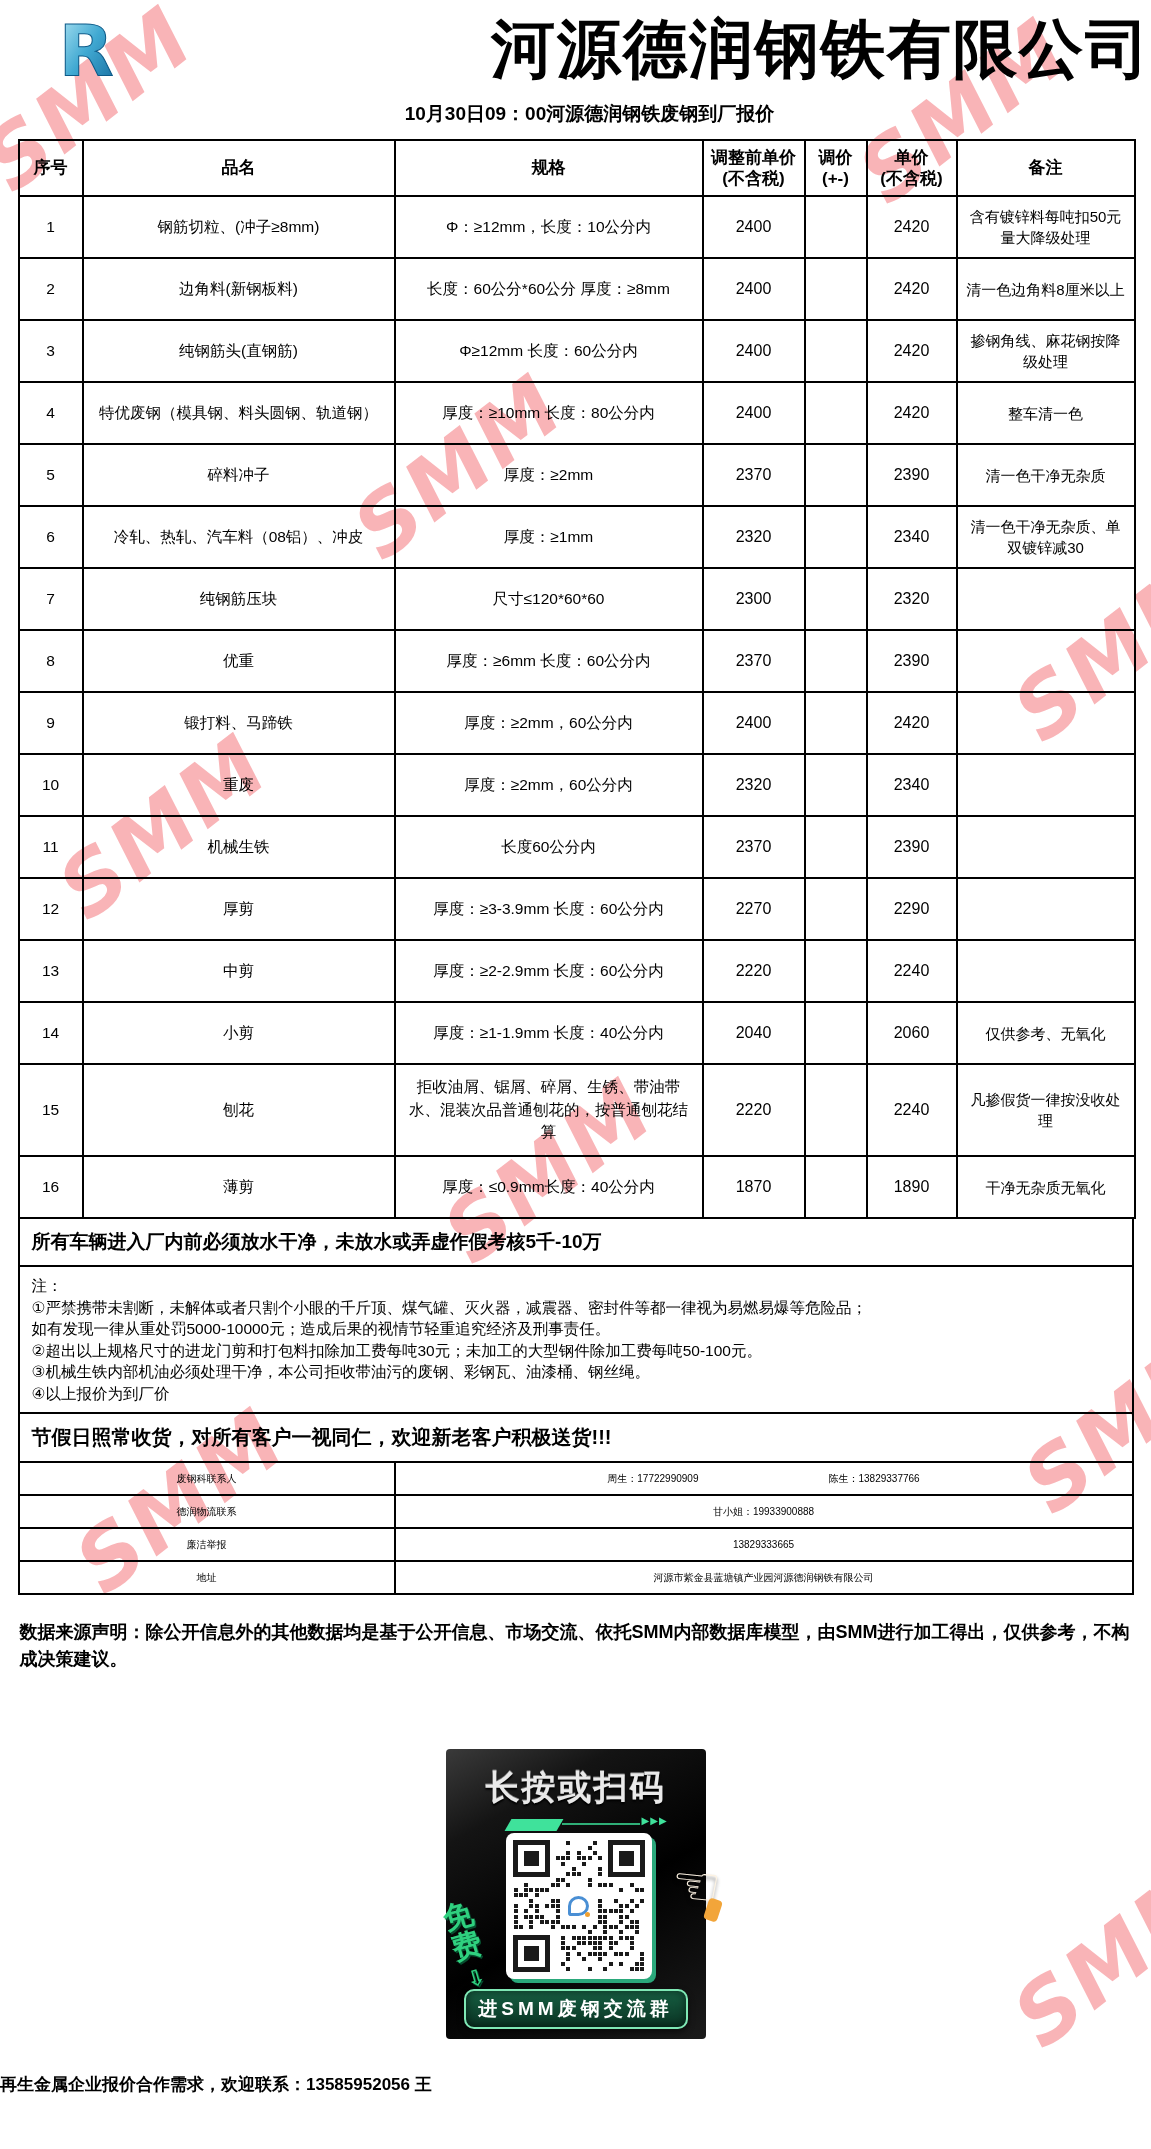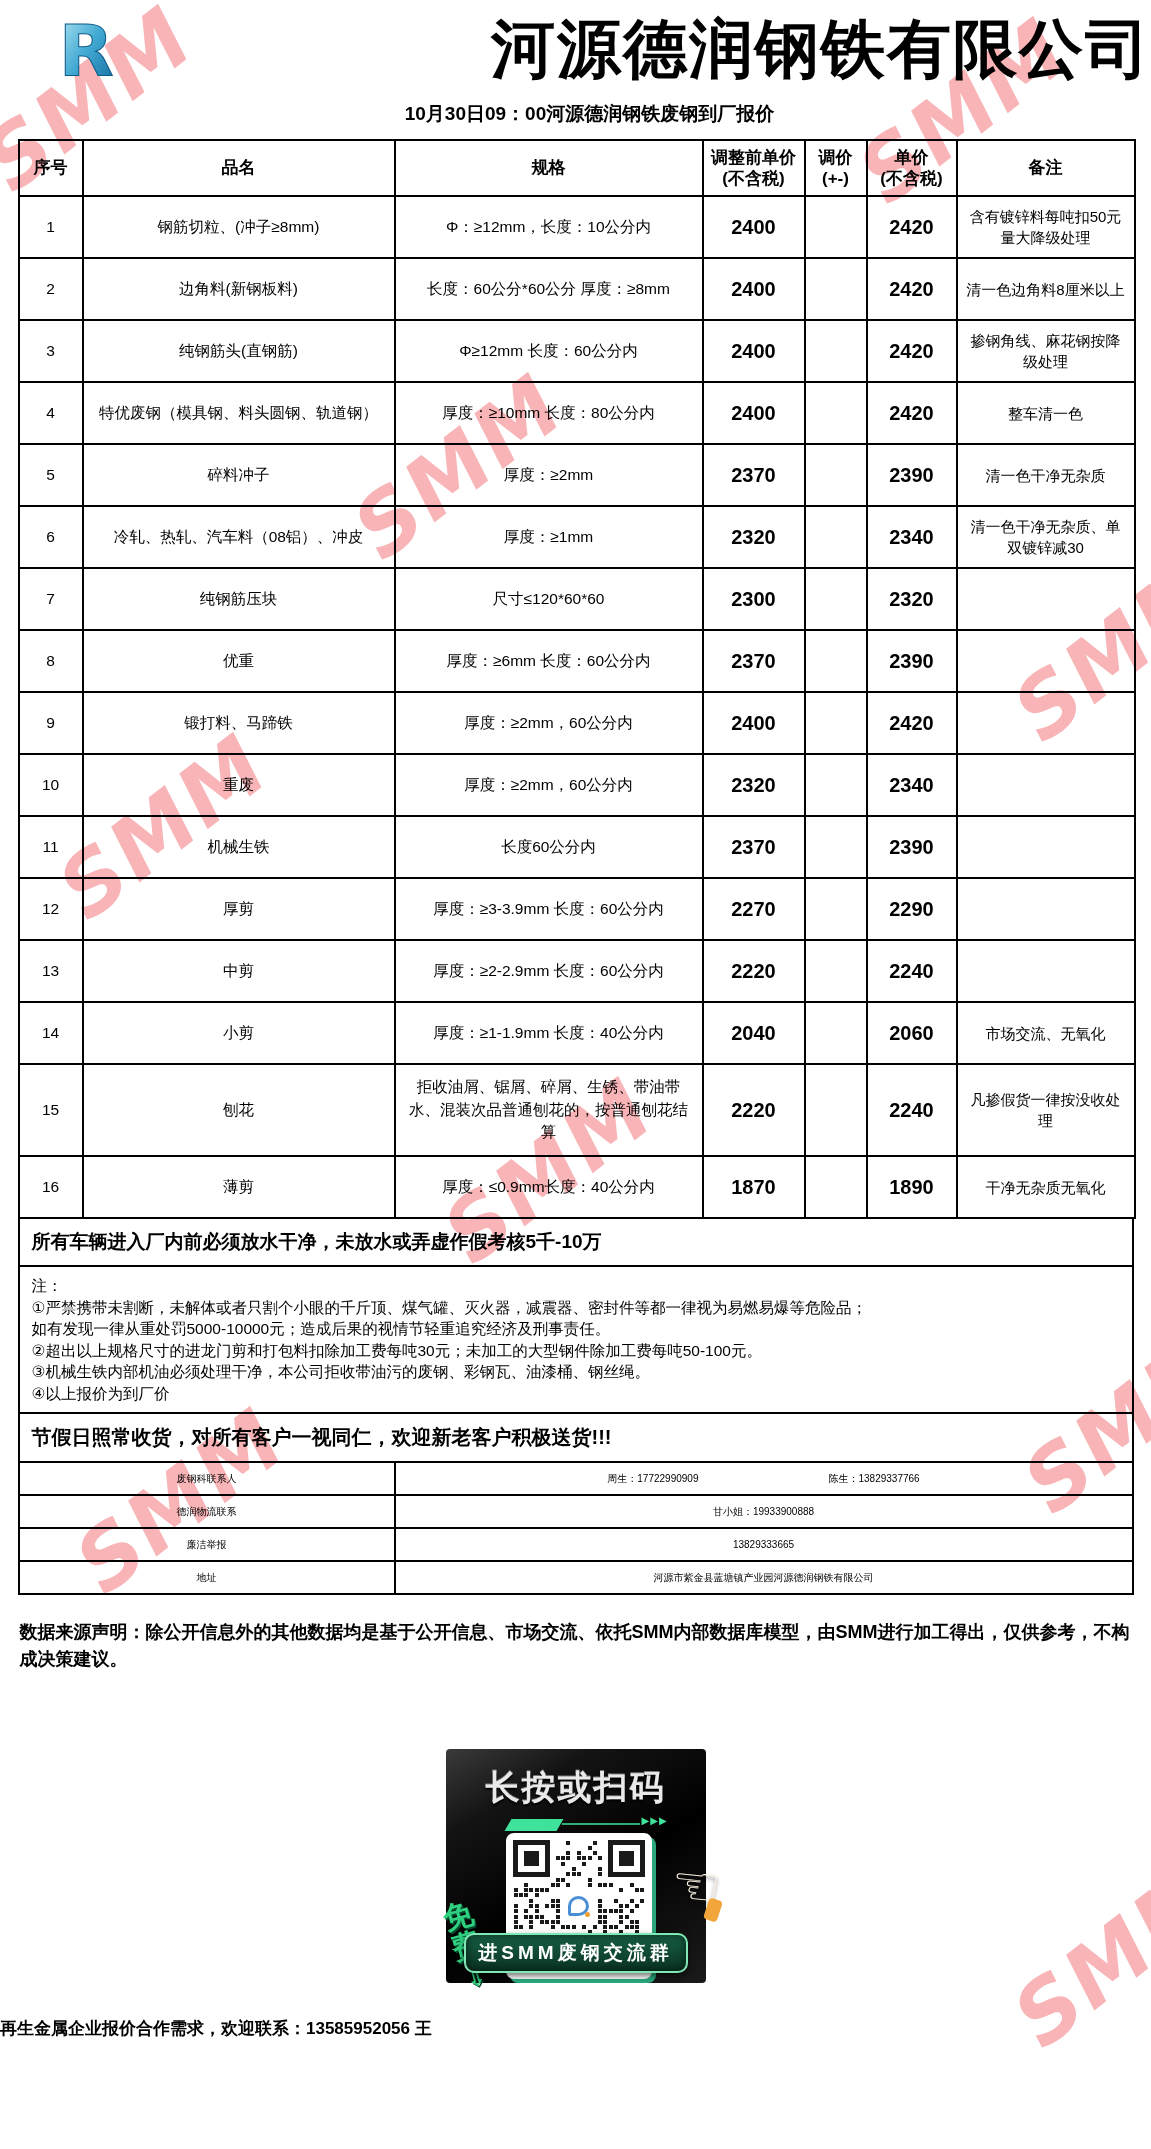--- a/index.html
+++ b/index.html
@@ -19,36 +19,36 @@
   table{border-collapse:collapse;width:100%;table-layout:fixed;}
   .price-table th,.price-table td,.contacts td{border:2px solid #000;text-align:center;vertical-align:middle;
       padding:3px 6px;overflow:hidden;}
   .price-table thead tr{height:56px;}
   .price-table thead th{font-size:17px;font-weight:700;line-height:1.25;}
   .price-table tbody tr{height:62px;}
   .price-table tbody tr.tall{height:92px;}
   td.c-idx{font-size:15.5px;}
   td.c-name{font-size:15.5px;}
   td.c-spec{font-size:15.5px;line-height:1.45;}
-  td.c-num{font-size:20px;font-weight:bold;}
+  td.c-num{font-size:16px;}
   td.c-rem{font-size:15px;line-height:1.4;}
   .banner,.notes,.holiday{border:2px solid #000;margin-top:-2px;box-sizing:border-box;}
   .banner{font-size:19px;font-weight:700;padding:10px 12px;}
   .notes{font-size:15.5px;line-height:21.5px;padding:8px 12px;}
   .notes div{white-space:normal;}
   .holiday{font-size:20px;font-weight:700;padding:10px 12px;}
   .contacts{margin-top:-2px;}
   .contacts tr{height:33px;}
   .contacts td{font-size:10px;}
   .contact-vals{display:flex;justify-content:center;gap:130px;}
   
   .disclaimer{position:relative;z-index:1;width:1112px;margin:24px auto 0;
       font-size:18px;font-weight:700;line-height:27px;}
   
-  .qr-card{position:relative;z-index:1;width:260px;height:234px;margin:76px auto 0;
+  .qr-card{position:relative;z-index:1;width:260px;height:290px;margin:76px auto 0;
       background:linear-gradient(150deg,#3a3a3a 0%,#141414 22%,#000 55%,#1b1b1b 100%);
       border-radius:4px;}
   .qr-title{padding-top:16px;text-align:center;font-size:34px;font-weight:900;letter-spacing:2px;
       color:#e9e9e9;text-shadow:0 2px 2px #000,0 -1px 0 #777;}
   .qr-tab{position:absolute;left:62px;top:70px;width:52px;height:12px;background:#3fe29b;
       transform:skewX(-30deg);}
   .qr-tabline{position:absolute;left:116px;top:74px;width:78px;height:2px;background:#2fae77;}
   .qr-arrows{position:absolute;left:196px;top:66px;font-size:10px;color:#3fe29b;letter-spacing:1px;}
   .qr-white{position:absolute;left:60px;top:84px;width:146px;height:146px;background:#fff;
       border-radius:8px;box-shadow:4px 4px 0 #2aa87b;padding:7px;box-sizing:border-box;}
@@ -263,21 +263,21 @@
             <td class="c-num">2240</td>
             <td class="c-rem"></td>
           </tr>
           <tr>
             <td class="c-idx">14</td>
             <td class="c-name">小剪</td>
             <td class="c-spec">厚度：≥1-1.9mm 长度：40公分内</td>
             <td class="c-num">2040</td>
             <td class="c-num"></td>
             <td class="c-num">2060</td>
-            <td class="c-rem">市场交流、无氧化</td>
+            <td class="c-rem">仅供参考、无氧化</td>
           </tr>
           <tr class="tall">
             <td class="c-idx">15</td>
             <td class="c-name">刨花</td>
             <td class="c-spec">拒收油屑、锯屑、碎屑、生锈、带油带水、混装次品普通刨花的，按普通刨花结算</td>
             <td class="c-num">2220</td>
             <td class="c-num"></td>
             <td class="c-num">2240</td>
             <td class="c-rem">凡掺假货一律按没收处理</td>
           </tr>

